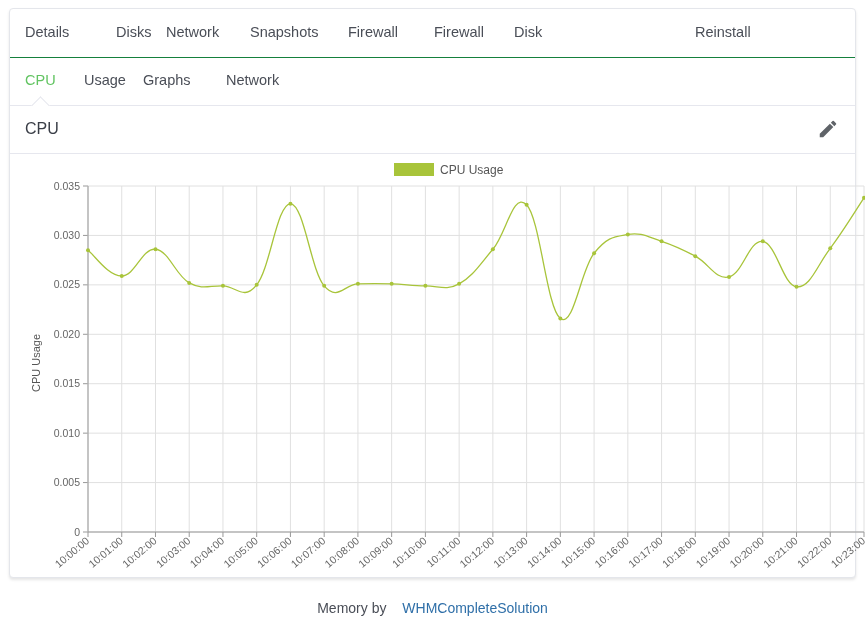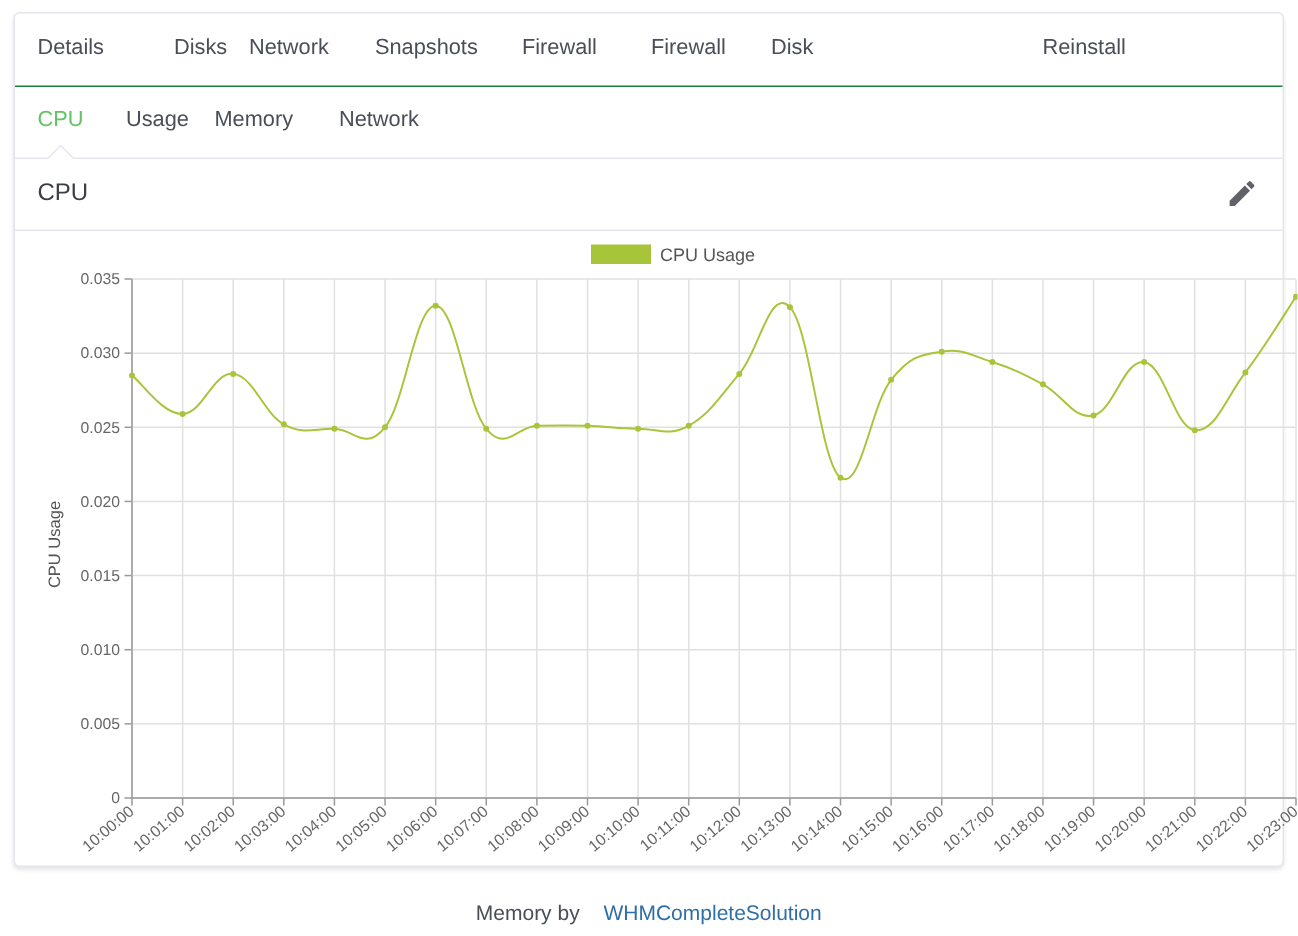--- a/index.html
+++ b/index.html
@@ -39,21 +39,21 @@
       <div class="tab" style="left: 156px;">Network</div>
       <div class="tab" style="left: 240px;">Snapshots</div>
       <div class="tab" style="left: 338px;">Firewall</div>
       <div class="tab" style="left: 424px;">Firewall</div>
       <div class="tab" style="left: 504px;">Disk</div>
       <div class="tab" style="left: 654px; margin-left: 31px;">Reinstall</div>
     </div>
   <div class="subtabs" id="subtabs">
       <div class="tab active" style="left: 15px;">CPU<div class="caret"></div></div>
       <div class="tab" style="left: 74px;">Usage</div>
-      <div class="tab" style="left: 133px;">Memory</div>
+      <div class="tab" style="left: 133px;">Graphs</div>
       <div class="tab" style="left: 216px;">Network</div>
     </div>
 
   <div class="header">
     <div class="header-title">CPU</div>
     <div class="edit-btn">
       <svg width="22" height="22" viewBox="0 0 24 24">
         <path d="M3 17.25V21h3.75L17.81 9.94l-3.75-3.75L3 17.25zM20.71 7.04a1 1 0 0 0 0-1.41l-2.34-2.34a1 1 0 0 0-1.41 0l-1.83 1.83 3.75 3.75 1.83-1.83z" fill="#5f6368"></path>
       </svg>
     </div>

